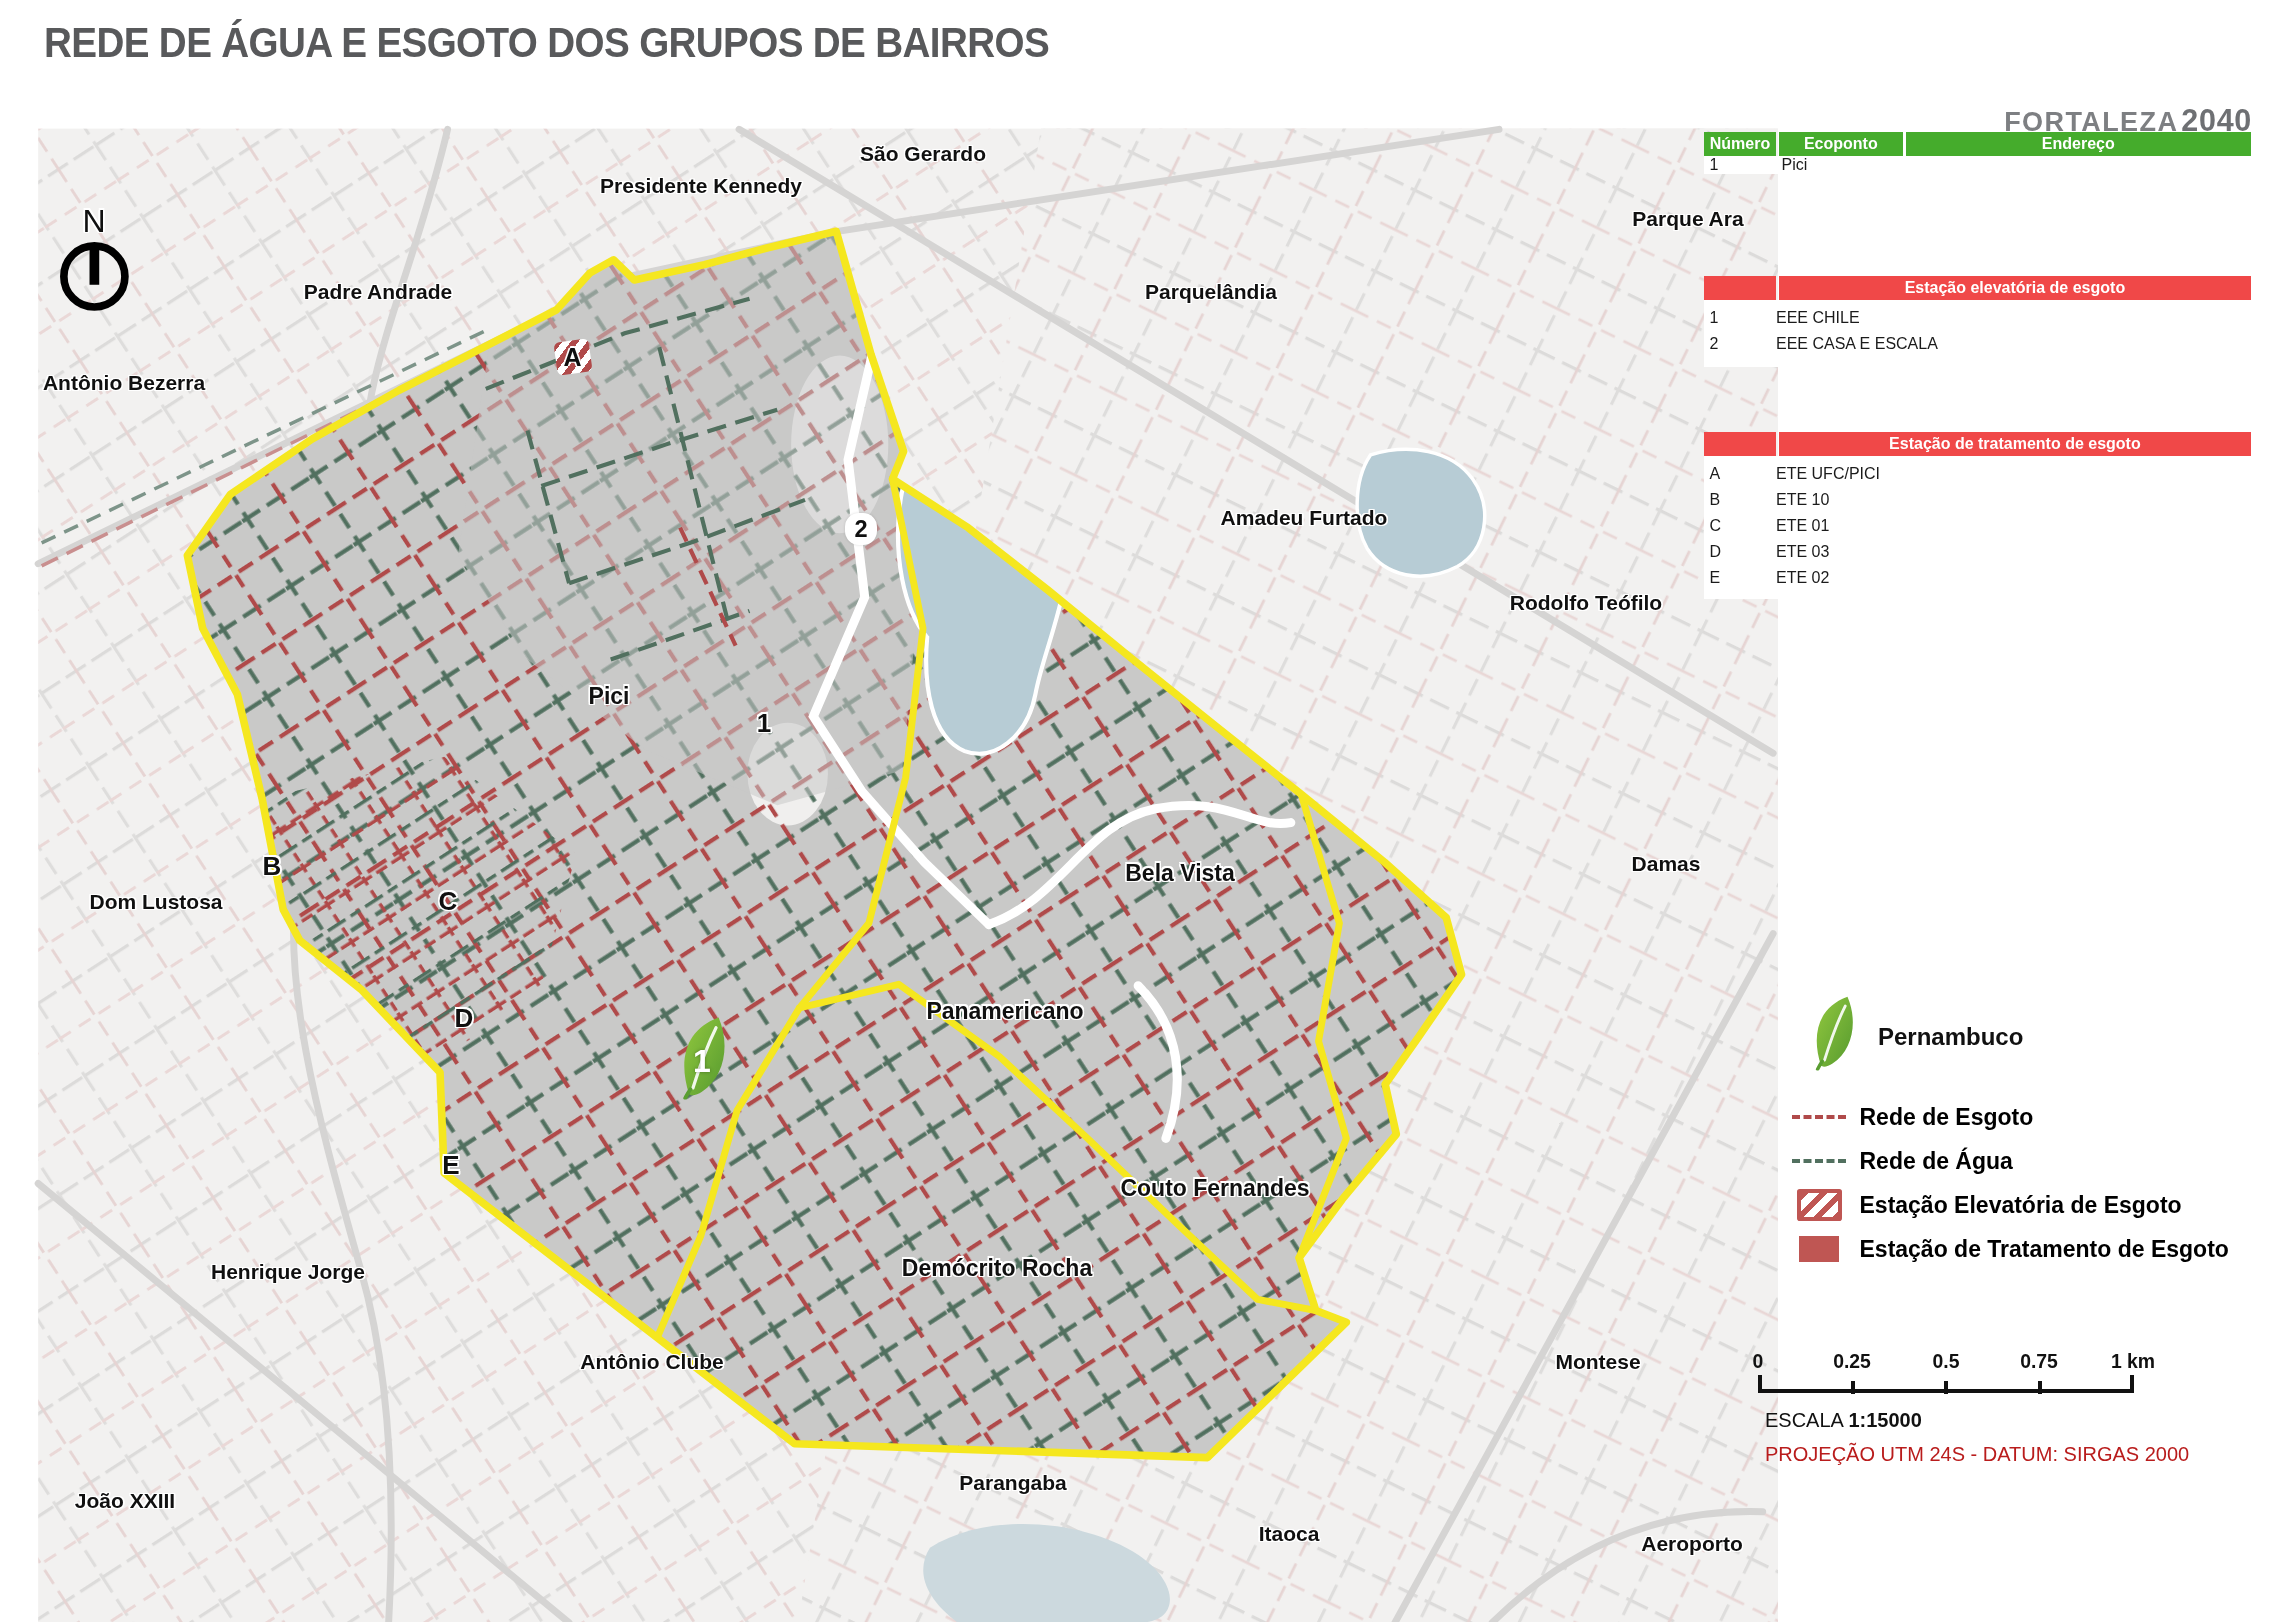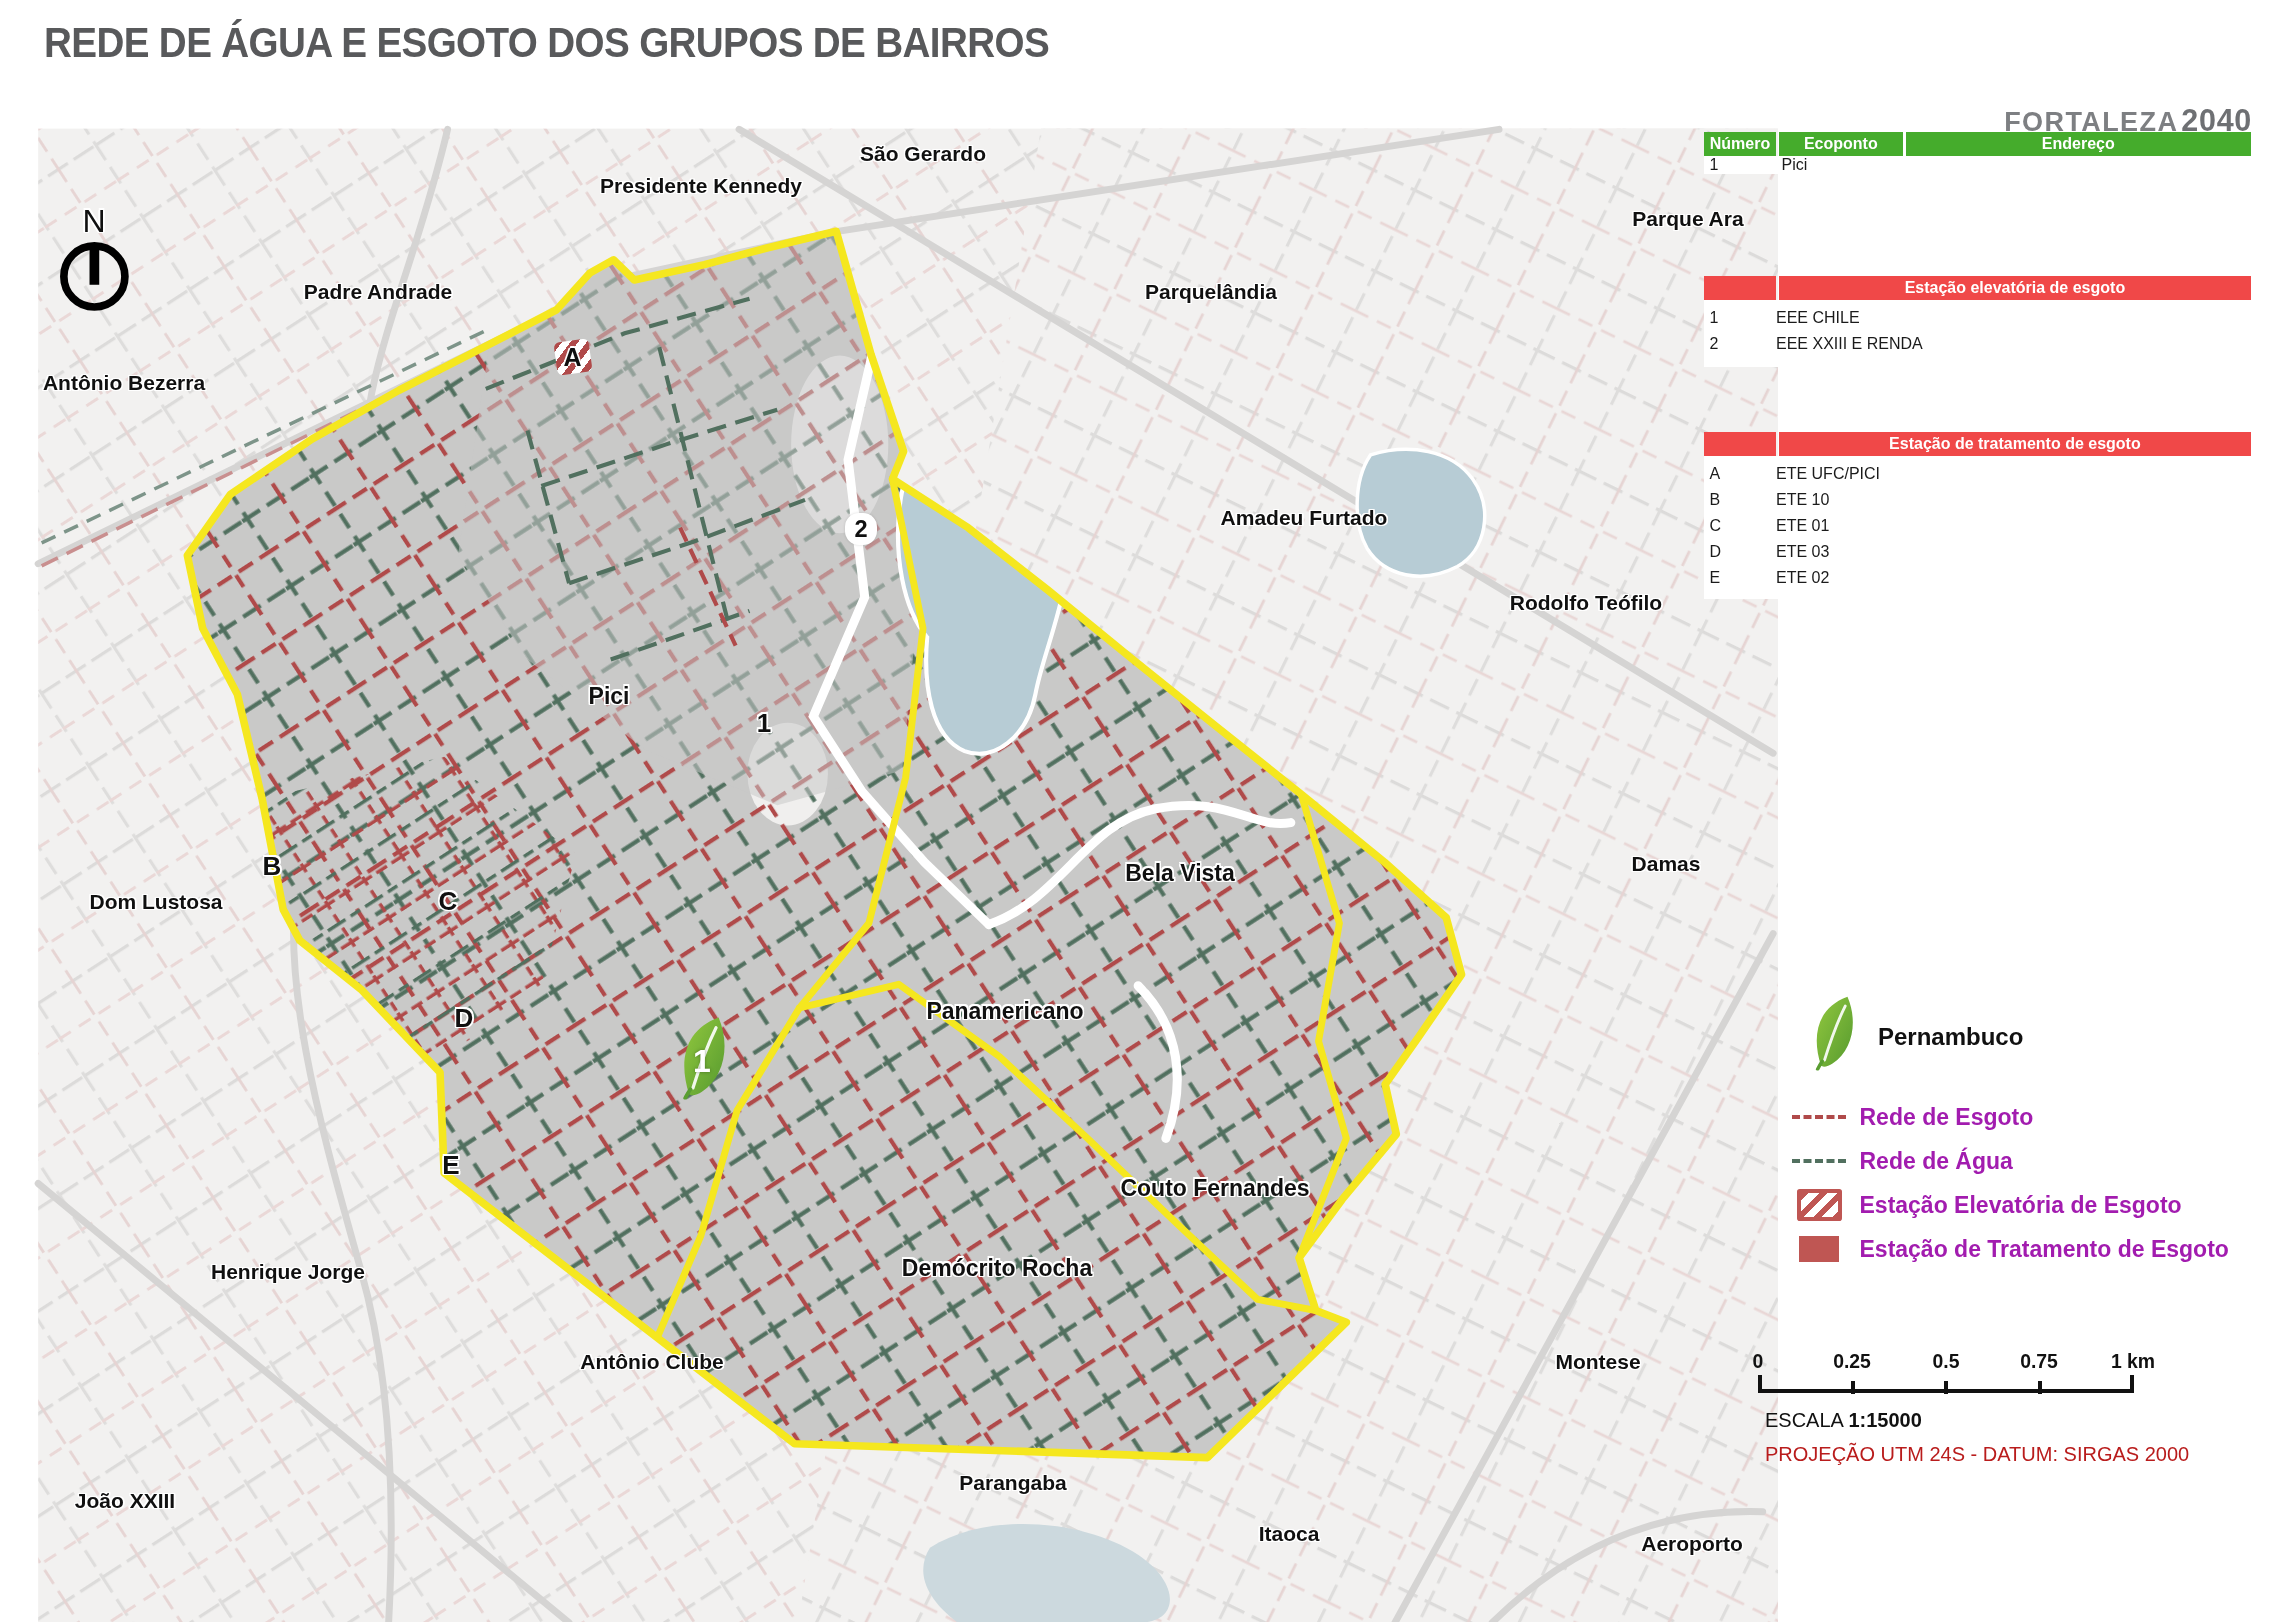--- a/index.html
+++ b/index.html
@@ -54,21 +54,21 @@
   
   .leg-title{position:absolute;left:1878px;top:1023px;font-size:24px;font-weight:600;color:#111;}
   .legrows{position:absolute;left:1791px;top:1095px;width:514px;display:flex;flex-direction:column;}
   .legrow{display:flex;align-items:center;height:44px;gap:12.5px;}
   .sample{width:56px;flex:none;display:flex;align-items:center;justify-content:center;}
   .dash-red{width:54px;height:0;border-top:4.9px dashed #b04a4a;}
   .dash-grn{width:54px;height:0;border-top:4.9px dashed #51705f;}
   .box-hatch{width:37px;height:23.6px;border:4.2px solid #bf5653;border-radius:2.8px;
     background:repeating-linear-gradient(135deg,#bf5653 0 5.6px,#ffffff 5.6px 13px);}
   .box-solid{width:40px;height:26px;background:#bf5653;}
-  .leglabel{font-size:23px;font-weight:600;color:#a21caf;}
+  .leglabel{font-size:23px;font-weight:600;color:#000000;}
 
   
   .stick{position:absolute;transform:translateX(-50%);font-size:19.4px;font-weight:600;color:#111;top:1350px;}
   .sbar-line{position:absolute;left:1758px;top:1389px;width:375px;height:4.2px;background:#111;}
   .sbar-end{position:absolute;top:1375px;width:4.2px;height:18px;background:#111;}
   .sbar-mid{position:absolute;top:1381px;width:3.5px;height:12.5px;background:#111;}
   .escala{position:absolute;left:1765px;top:1409px;font-size:20px;color:#111;}
   .escala b{font-weight:800;}
   .projecao{position:absolute;left:1765px;top:1443px;font-size:20px;color:#b91c1c;}
 </style>
@@ -249,21 +249,21 @@
       <div class="hc c1"></div>
       <div class="hc c3">Estação elevatória de esgoto</div>
     </div>
     <div class="tbody" style="padding:5.6px 0 9.7px">
       <div class="trow" style="height:26px">
         <div class="c1">1</div>
         <div class="namecell">EEE CHILE</div>
       </div>
       <div class="trow" style="height:26px">
         <div class="c1">2</div>
-        <div class="namecell">EEE XXIII E RENDA</div>
+        <div class="namecell">EEE CASA E ESCALA</div>
       </div>
     </div>
   </div>
 
   <div class="tbl" style="left:1704px;top:432px">
     <div class="thead red">
       <div class="hc c1"></div>
       <div class="hc c3">Estação de tratamento de esgoto</div>
     </div>
     <div class="tbody" style="padding:5.6px 0 8.3px">

